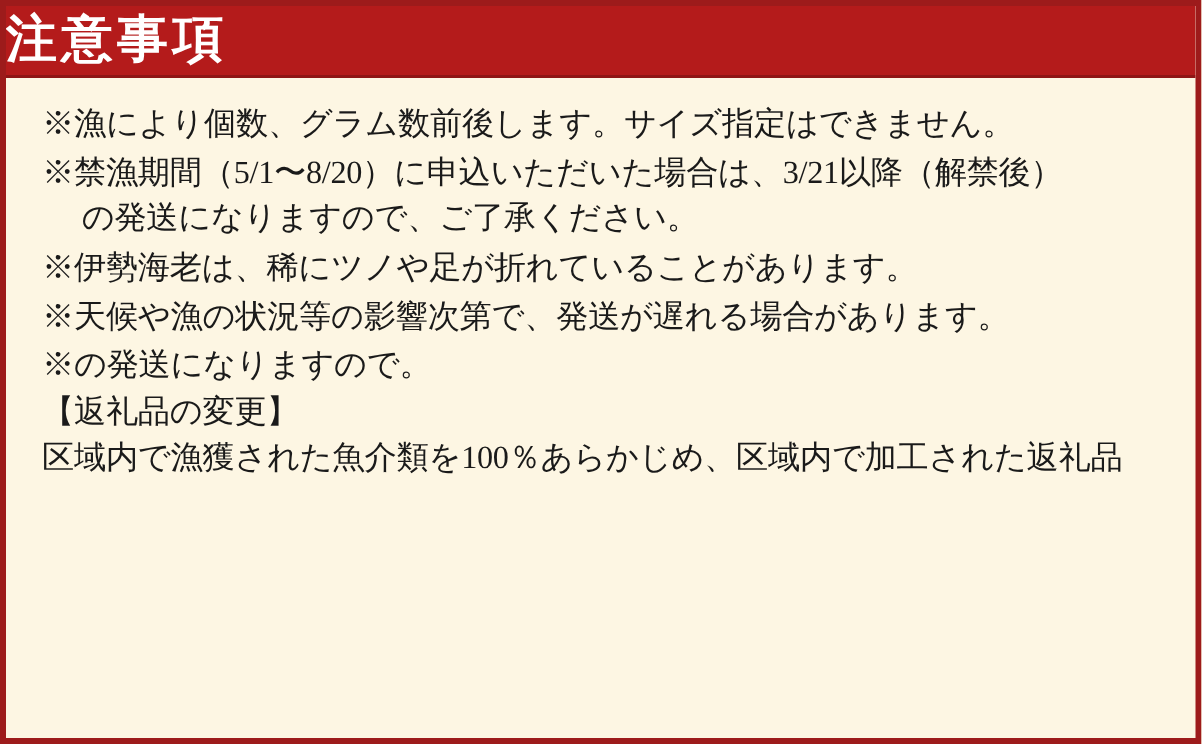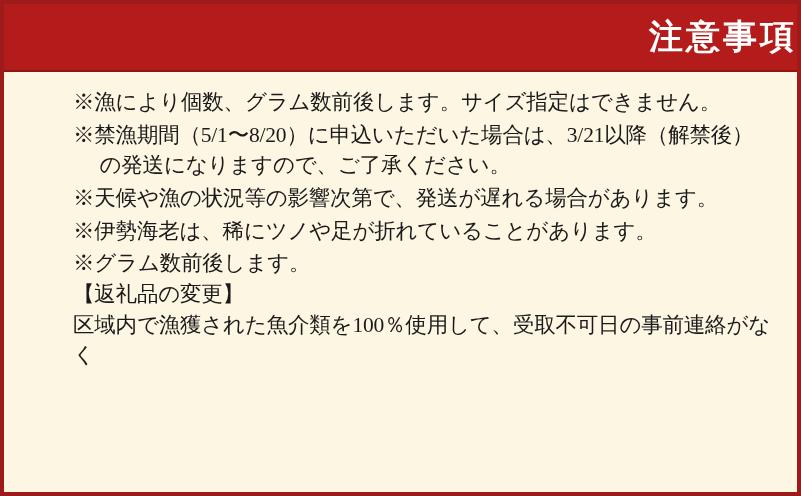--- a/index.html
+++ b/index.html
@@ -16,40 +16,39 @@
   .page {
     position: relative;
     width: 801px;
     height: 496px;
     box-sizing: border-box;
     background: #fdf6e3;
     border: 4px solid #9d1b1b;
     overflow: hidden;
   }
   .header {
-    height: 68px;
+    height: 48px;
     background: #b41b1b;
     display: flex;
     align-items: center;
-    justify-content: flex-end;
+    justify-content: flex-start;
     box-sizing: border-box;
     border-bottom: 2px solid #8f1515;
   }
   .header-title {
     color: #ffffff;
     font-size: 34px;
     font-weight: bold;
     letter-spacing: 3px;
     line-height: 1;
     font-family: "Liberation Serif", "DejaVu Serif", serif;
   }
   .body-area {
     padding: 16px 18px 8px 24px;
     box-sizing: border-box;
-    margin-left: 45px;
   }
   .note-list {
     list-style: none;
     margin: 0;
     padding: 0;
   }
   .note-item {
     color: #1a1a1a;
     font-size: 21.5px;
     line-height: 1.39;
@@ -72,21 +71,21 @@
 
   <div class="header">
     <div class="header-title">注意事項</div>
   </div>
 
   <div class="body-area">
     <ul class="note-list">
       <li class="note-item">※漁により個数、グラム数前後します。サイズ指定はできません。</li>
       <li class="note-item indent">※禁漁期間（5/1〜8/20）に申込いただいた場合は、3/21以降（解禁後）
 　 の発送になりますので、ご了承ください。</li>
+      <li class="note-item">※伊勢海老は、稀にツノや足が折れていることがあります。</li>
       <li class="note-item">※天候や漁の状況等の影響次第で、発送が遅れる場合があります。</li>
-      <li class="note-item">※伊勢海老は、稀にツノや足が折れていることがあります。</li>
-      <li class="note-item tight">※グラム数前後します。</li>
+      <li class="note-item tight">※の発送になりますので。</li>
       <li class="note-item tight">【返礼品の変更】</li>
-      <li class="note-item">区域内で漁獲された魚介類を100％使用して、受取不可日の事前連絡がなく</li>
+      <li class="note-item">区域内で漁獲された魚介類を100％あらかじめ、区域内で加工された返礼品</li>
     </ul>
   </div>
 
 </div>
 
 </body></html>

